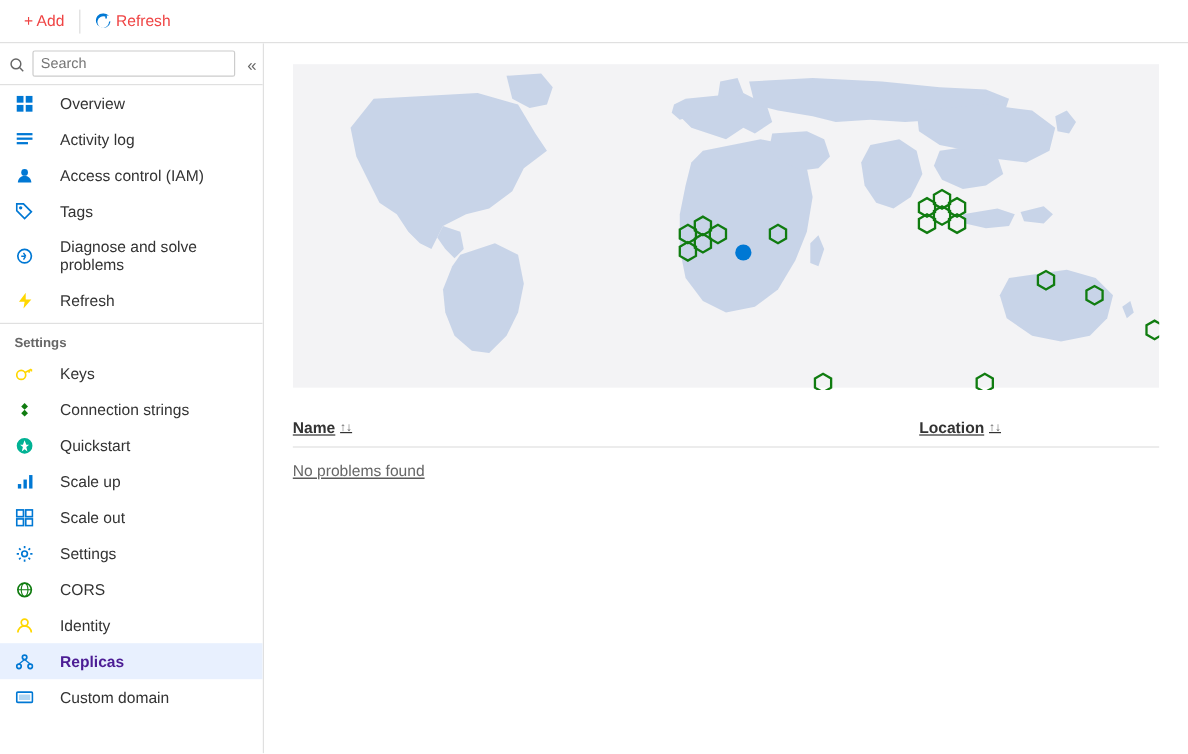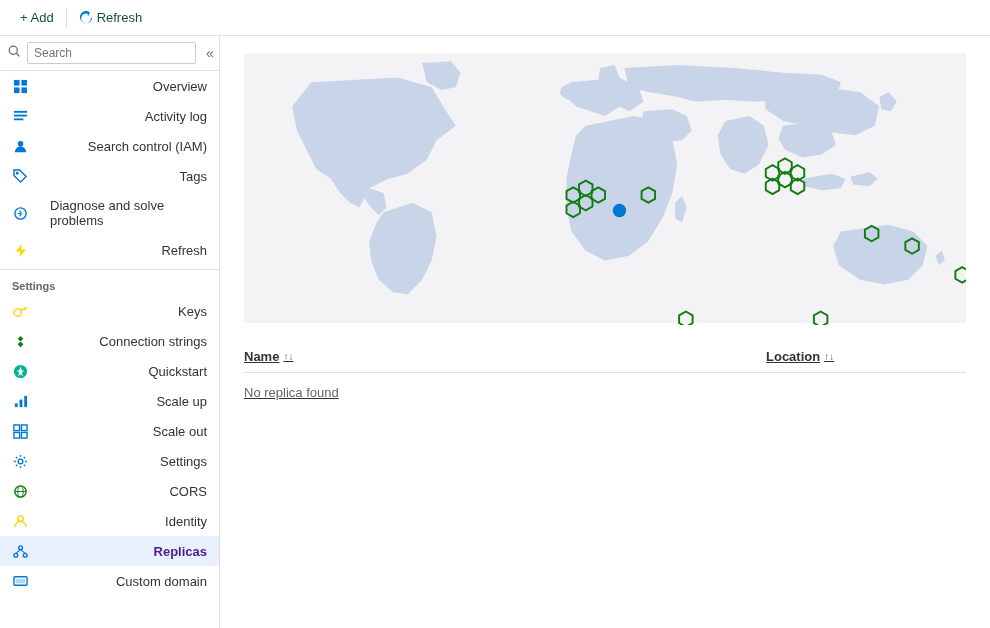--- a/index.html
+++ b/index.html
@@ -5,48 +5,48 @@
     * { box-sizing: border-box; margin: 0; padding: 0; }
     body { font-family: 'Segoe UI', Arial, sans-serif; font-size: 13px; color: #333; display: flex; flex-direction: column; height: 628px; width: 990px; overflow: hidden; background: #fff; }
 
     
     .toolbar {
       display: flex; align-items: center; padding: 4px 12px; border-bottom: 1px solid #e0e0e0;
       height: 36px; flex-shrink: 0;
     }
     .toolbar-btn {
       display: flex; align-items: center; gap: 4px; background: none; border: none; cursor: pointer;
-      font-size: 13px; color: #14532d; padding: 4px 8px; border-radius: 2px;
+      font-size: 13px; color: #ef4444; padding: 4px 8px; border-radius: 2px;
     }
     .toolbar-separator { width: 1px; height: 20px; background: #ddd; margin: 0 4px; }
 
     
     .main-layout { display: flex; flex: 1; overflow: hidden; }
 
     
     .sidebar {
       width: 220px; flex-shrink: 0; border-right: 1px solid #e0e0e0;
       display: flex; flex-direction: column; overflow: hidden;
     }
     .search-box {
-      display: flex; align-items: center; padding: 6px 8px; border-bottom: 1px solid #e0e0e0;
+      display: flex; align-items: flex-end; padding: 6px 8px; border-bottom: 1px solid #e0e0e0;
       gap: 6px;
     }
     .search-box input {
       border: 1px solid #ccc; border-radius: 2px; padding: 3px 6px; font-size: 12px; flex: 1;
       outline: none;
     }
     .collapse-btn {
       background: none; border: none; cursor: pointer; padding: 2px 4px; color: #666;
       font-size: 14px;
     }
     .sidebar-scroll { overflow-y: auto; flex: 1; }
     .sidebar-item {
       display: flex; align-items: center; gap: 22px; padding: 7px 12px; cursor: pointer;
-      color: #333; font-size: 13px; justify-content: space-between;
+      color: #333; font-size: 13px;
     }
     .sidebar-item.active { background: #e8f0fe; color: #4c1d95; font-weight: bold; }
     .sidebar-icon { width: 16px; height: 16px; flex-shrink: 0; display: flex; align-items: center; justify-content: center; }
     .section-label {
       padding: 10px 12px 4px 12px; font-size: 11px; font-weight: 600; color: #666; text-transform: none;
       border-top: 1px solid #e0e0e0; margin-top: 4px;
     }
 
     
     .content { flex: 1; overflow-y: auto; padding: 0; display: flex; flex-direction: column; text-decoration: underline; }
@@ -129,21 +129,21 @@
         <span>Activity log</span>
       </div>
 
       <div class="sidebar-item">
         <span class="sidebar-icon icon-blue">
           <svg width="15" height="15" viewBox="0 0 16 16">
               <circle cx="8" cy="5" r="3" fill="#0078d4"></circle>
               <path d="M2 14c0-3.3 2.7-6 6-6s6 2.7 6 6" fill="#0078d4"></path>
             </svg>
         </span>
-        <span>Search control (IAM)</span>
+        <span>Access control (IAM)</span>
       </div>
 
       <div class="sidebar-item">
         <span class="sidebar-icon icon-blue">
           <svg width="15" height="15" viewBox="0 0 16 16">
               <path d="M1 1h6l7 7-6 6-7-7V1z" fill="none" stroke="#0078d4" stroke-width="1.5"></path>
               <circle cx="4.5" cy="4.5" r="1.5" fill="#0078d4"></circle>
             </svg>
         </span>
         <span>Tags</span>
@@ -369,17 +369,17 @@
       <div class="table-header">
         <div class="col-name">
           <span>Name</span>
           <span class="sort-icon">↑↓</span>
         </div>
         <div class="col-location">
           <span>Location</span>
           <span class="sort-icon">↑↓</span>
         </div>
       </div>
-      <div class="table-empty">No replica found</div>
+      <div class="table-empty">No problems found</div>
     </div>
   </div>
 
 </div>
 
 </body></html>

